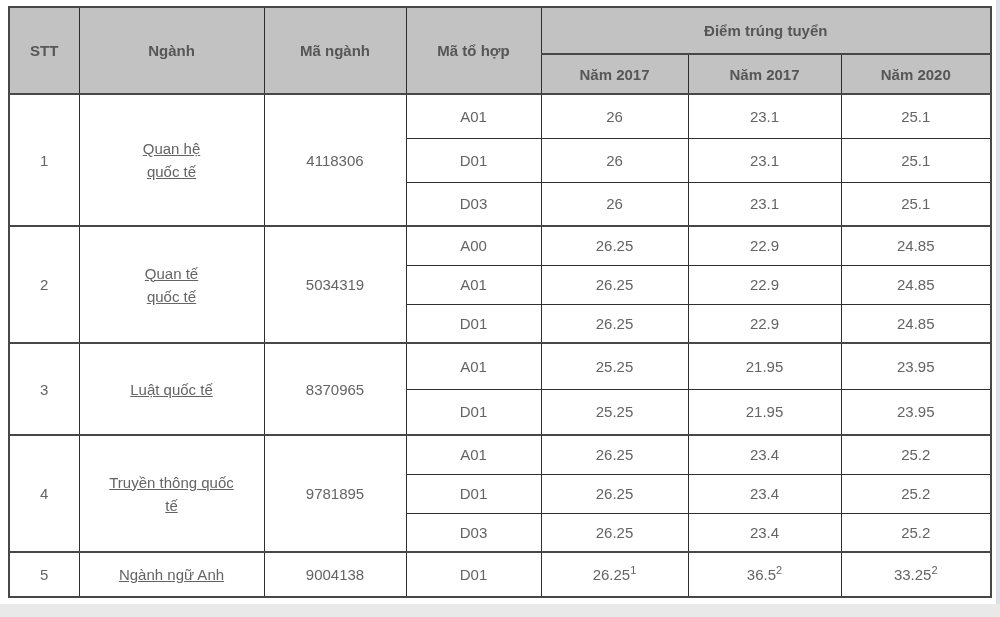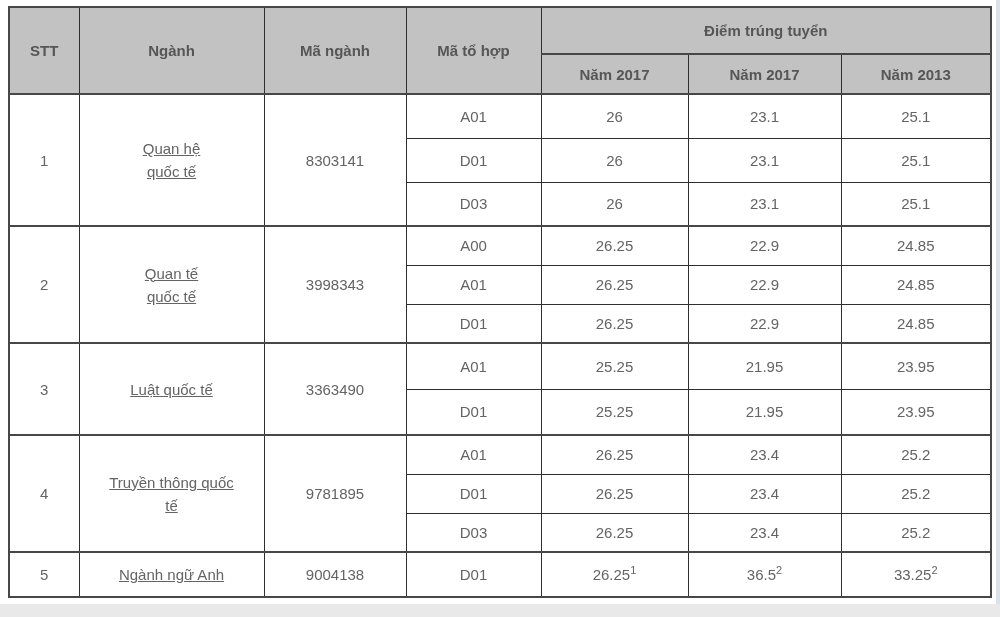--- a/index.html
+++ b/index.html
@@ -79,32 +79,32 @@
       <tr class="h47">
         <th rowspan="2">STT</th>
         <th rowspan="2">Ngành</th>
         <th rowspan="2">Mã ngành</th>
         <th rowspan="2">Mã tổ hợp</th>
         <th colspan="3">Điểm trúng tuyển</th>
       </tr>
       <tr class="h40">
         <th>Năm 2017</th>
         <th>Năm 2017</th>
-        <th>Năm 2013</th>
+        <th>Năm 2020</th>
       </tr>
     </thead>
     <tbody>
 
       <tr class="h44 group-start">
         <td rowspan="3">1</td>
         <td rowspan="3">
           <span class="nganh-line">Quan hệ</span>
           <span class="nganh-line">quốc tế</span>
         </td>
-        <td rowspan="3">8303141</td>
+        <td rowspan="3">4118306</td>
         <td>A01</td>
         <td>26</td>
         <td>23.1</td>
         <td>25.1</td>
       </tr>
       <tr class="h44">
         <td>D01</td>
         <td>26</td>
         <td>23.1</td>
         <td>25.1</td>
@@ -115,21 +115,21 @@
         <td>23.1</td>
         <td>25.1</td>
       </tr>
 
       <tr class="h39 group-start">
         <td rowspan="3">2</td>
         <td rowspan="3">
           <span class="nganh-line">Quan tế</span>
           <span class="nganh-line">quốc tế</span>
         </td>
-        <td rowspan="3">3998343</td>
+        <td rowspan="3">5034319</td>
         <td>A00</td>
         <td>26.25</td>
         <td>22.9</td>
         <td>24.85</td>
       </tr>
       <tr class="h39">
         <td>A01</td>
         <td>26.25</td>
         <td>22.9</td>
         <td>24.85</td>
@@ -139,21 +139,21 @@
         <td>26.25</td>
         <td>22.9</td>
         <td>24.85</td>
       </tr>
 
       <tr class="h46 group-start">
         <td rowspan="2">3</td>
         <td rowspan="2">
           <span class="nganh-line">Luật quốc tế</span>
         </td>
-        <td rowspan="2">3363490</td>
+        <td rowspan="2">8370965</td>
         <td>A01</td>
         <td>25.25</td>
         <td>21.95</td>
         <td>23.95</td>
       </tr>
       <tr class="h46">
         <td>D01</td>
         <td>25.25</td>
         <td>21.95</td>
         <td>23.95</td>

